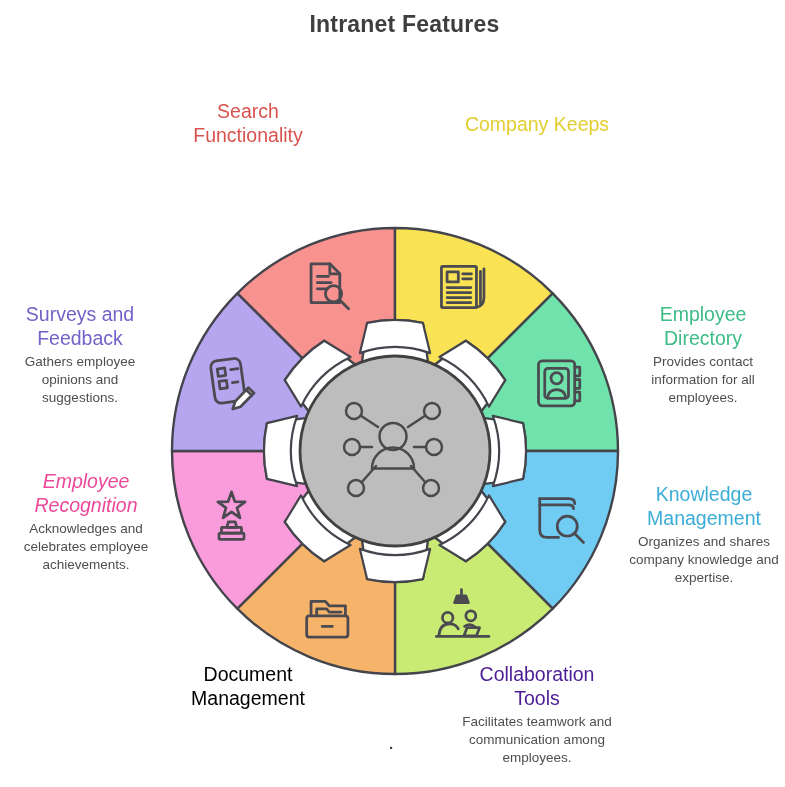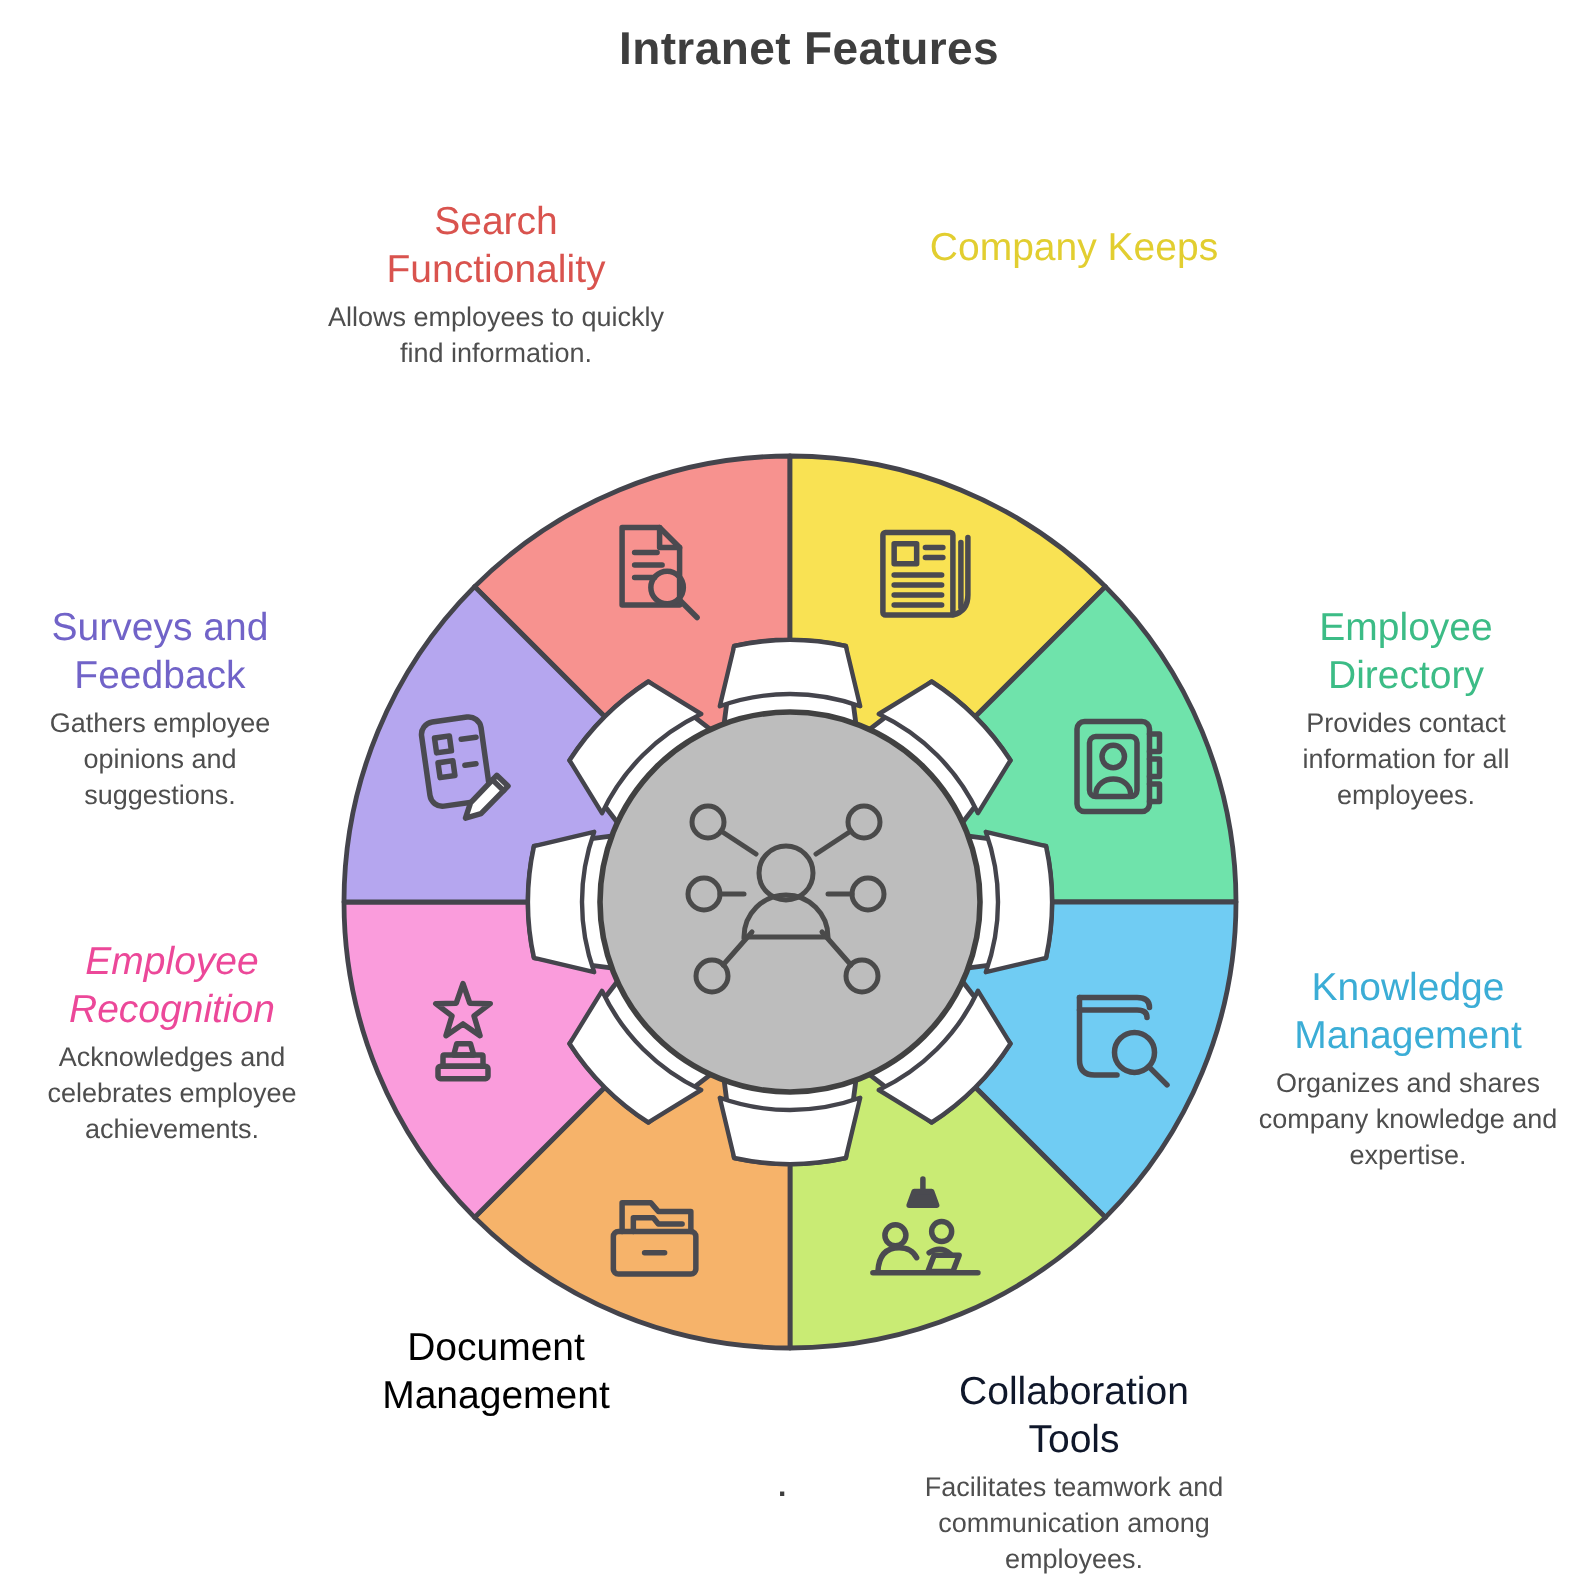--- a/index.html
+++ b/index.html
@@ -121,35 +121,34 @@
       <path d="M425.5 415.5 L408 427"></path>
       <path d="M360 447 h12"></path>
       <path d="M426 447 h-12"></path>
       <path d="M361.5 482.5 L376 466"></path>
       <path d="M425.5 482.5 L411 466"></path>
     </g>
   </svg>
 
 <div class="fb fb0">
   <div class="f-label" style="color: rgb(217, 83, 78); text-align: center;">Search Functionality</div>
-  <div class="f-desc">Allows employees to quickly find information.</div>
 </div>
 <div class="fb fb1">
   <div class="f-label" style="color: rgb(226, 206, 48);">Company Keeps</div>
 </div>
 <div class="fb fb2">
   <div class="f-label" style="color: rgb(60, 188, 134); text-align: center;">Employee Directory</div>
   <div class="f-desc">Provides contact information for all employees.</div>
 </div>
 <div class="fb fb3">
   <div class="f-label" style="color: rgb(59, 173, 214);">Knowledge Management</div>
   <div class="f-desc">Organizes and shares company knowledge and expertise.</div>
 </div>
 <div class="fb fb4">
-  <div class="f-label" style="color: #0f172a; margin-top: 22px;">Collaboration Tools</div>
+  <div class="f-label" style="color: #4c1d95;">Collaboration Tools</div>
   <div class="f-desc">Facilitates teamwork and communication among employees.</div>
 </div>
 <div class="fb fb5">
   <div class="f-label" style="color: #000000;">Document Management</div>
 </div>
 <div class="fb fb6">
   <div class="f-label" style="color: #ec4899; font-style: italic;">Employee Recognition</div>
   <div class="f-desc">Acknowledges and celebrates employee achievements.</div>
 </div>
 <div class="fb fb7">

